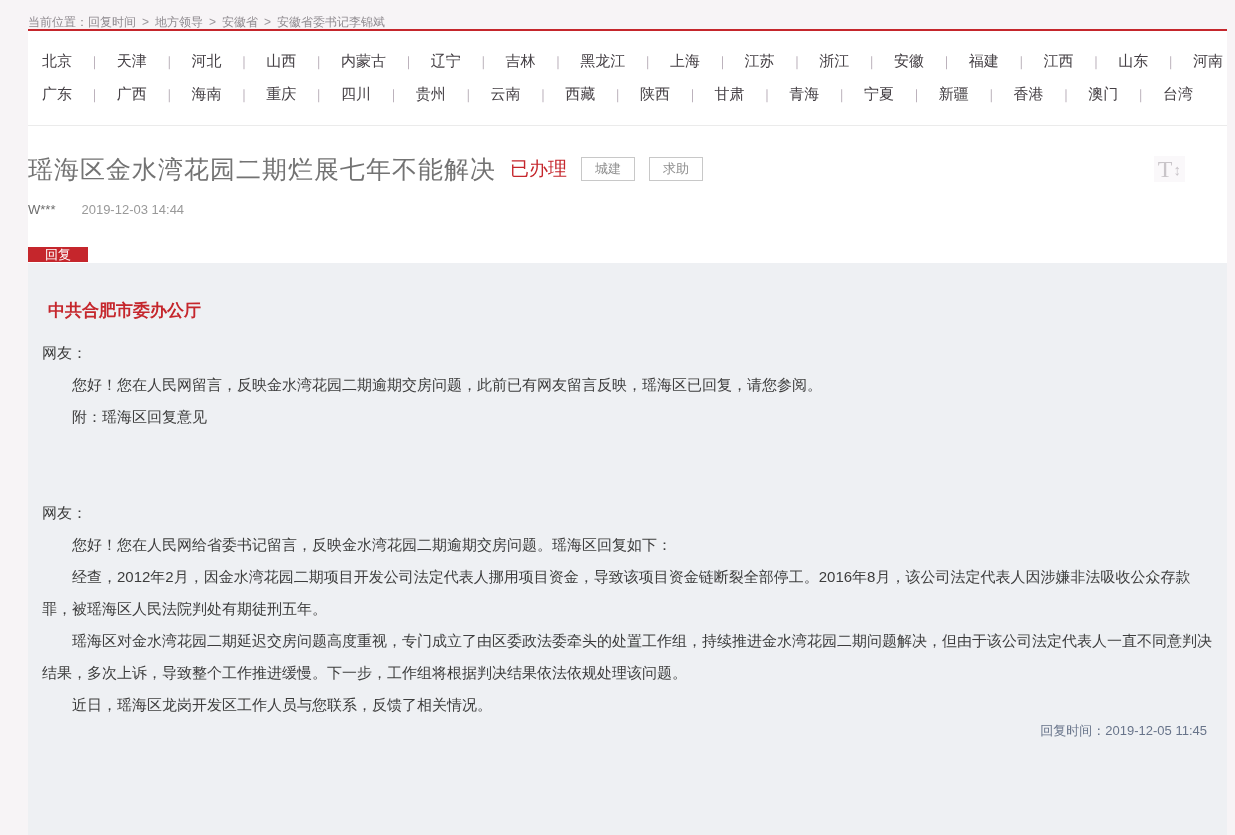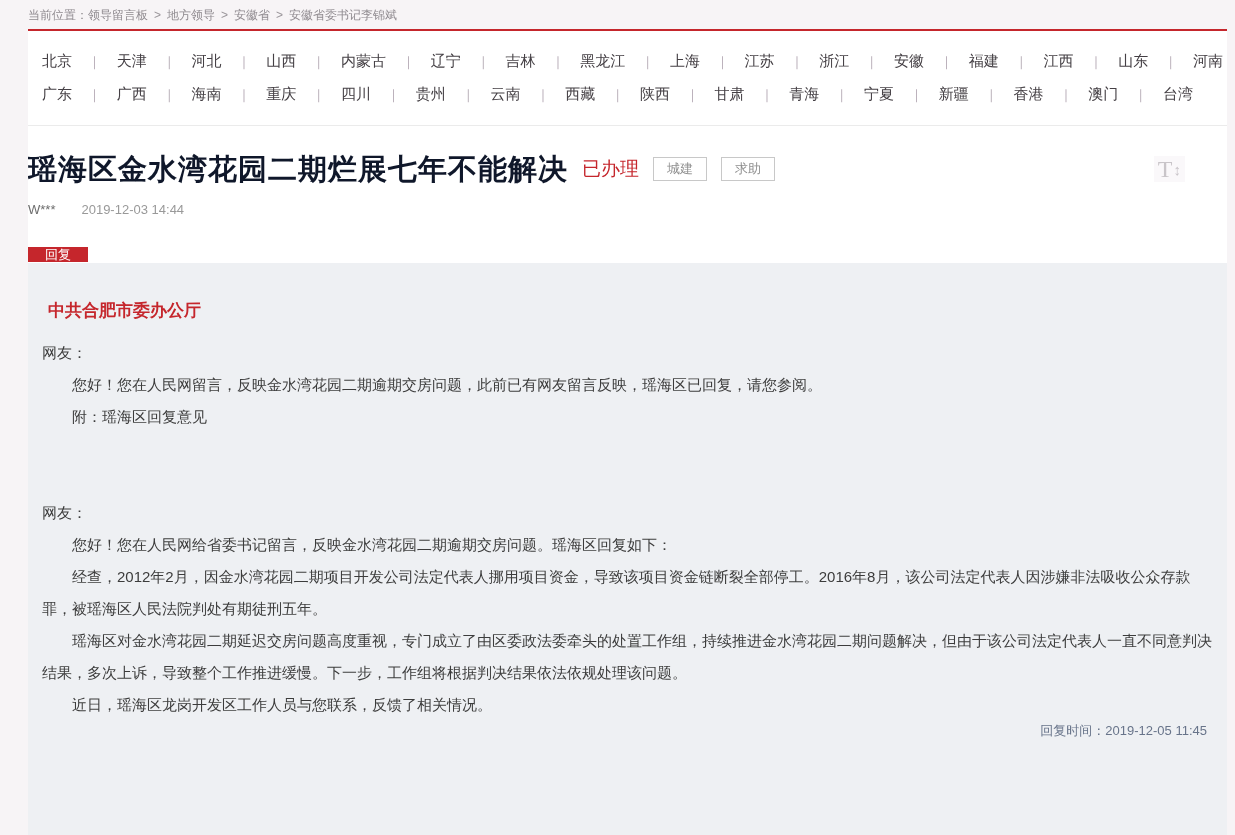--- a/index.html
+++ b/index.html
@@ -8,21 +8,21 @@
     font-family:"Liberation Sans","DejaVu Sans",sans-serif;
     background:var(--page-bg,#f7f4f6);
     overflow:hidden;
     color:#333;
   }
   .page { width:1235px; height:835px; overflow:hidden; }
 
   
   .breadcrumb {
     margin-left:28px; margin-right:8px; height:29px;
-    font-size:12px; color:#8f8a8f; display:flex; align-items:center;
+    font-size:12px; color:#8f8a8f; display:flex; align-items:flex-end;
     padding-top:0; line-height:14px; white-space:nowrap;
   }
   .breadcrumb a { color:#8f8a8f; text-decoration:none; }
   .bc-item { display:flex; }
   .bc-sep { margin:0 6px; color:#9a959a; }
   .bc-list { display:flex; }
   .bc-list .bc-item:last-child .bc-sep { display:none; }
 
   
   .card {
@@ -35,21 +35,21 @@
   
   .prov-nav { padding:14px 0 14px 14px; border-bottom:1px solid #ebebeb; }
   .prov-row { display:flex; align-items:center; height:33px; font-size:15px; white-space:nowrap;font-family:Liberation Serif, serif; }
   .prov-item { display:flex; align-items:center; }
   .prov-item a { color:#454045; text-decoration:none; }
   .prov-sep { color:#ab9fab; margin:0 16px; font-size:13px; }
   .prov-row .prov-item:last-child .prov-sep { display:none; }
 
   
   .title-row { display:flex; align-items:center; margin-top:26px; }
-  .page-title { font-size:29px; font-weight:bold; color:#0f172a; letter-spacing:1px; line-height:34px; }
+  .page-title { font-size:25px; font-weight:normal; color:#737373; letter-spacing:1px; line-height:34px; }
   .status { color:var(--accent,#c5262c); font-size:19px; margin-left:14px;text-align:right; }
   .tag {
     border:1px solid #c8c8c8; color:#8f8f8f; font-size:13px;
     padding:3px 13px; margin-left:14px; background:#fff; line-height:16px;
   }
   .font-size-ctl {
     margin-left:auto; margin-right:42px; color:#c9c5c9; cursor:pointer;
     display:flex; align-items:center; background:#faf8fa; padding:1px 4px;
   }
   .font-size-ctl .t-glyph { font-family:"Liberation Serif","DejaVu Serif",serif; font-size:24px; line-height:24px; }
@@ -88,21 +88,21 @@
 </head>
 <body>
 
 <div class="page">
 
   <div class="breadcrumb">
     <span>当前位置：</span>
     <span class="bc-list">
 
         <span class="bc-item">
-          <a href="#">领导留言板</a>
+          <a href="#">回复时间</a>
           <span class="bc-sep">&gt;</span>
         </span>
 
         <span class="bc-item">
           <a href="#">地方领导</a>
           <span class="bc-sep">&gt;</span>
         </span>
 
         <span class="bc-item">
           <a href="#">安徽省</a>

